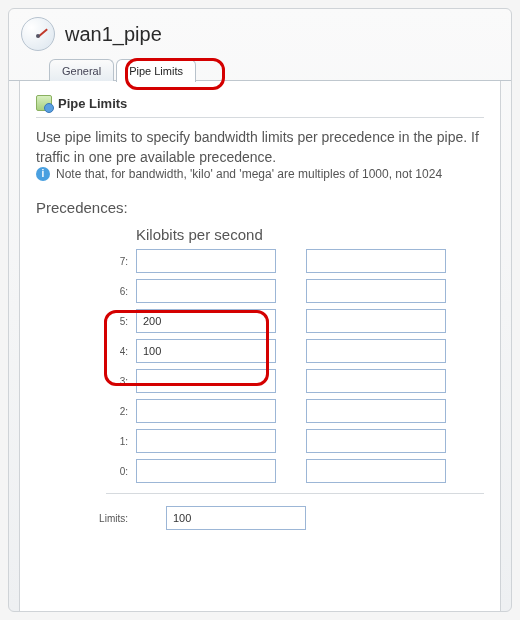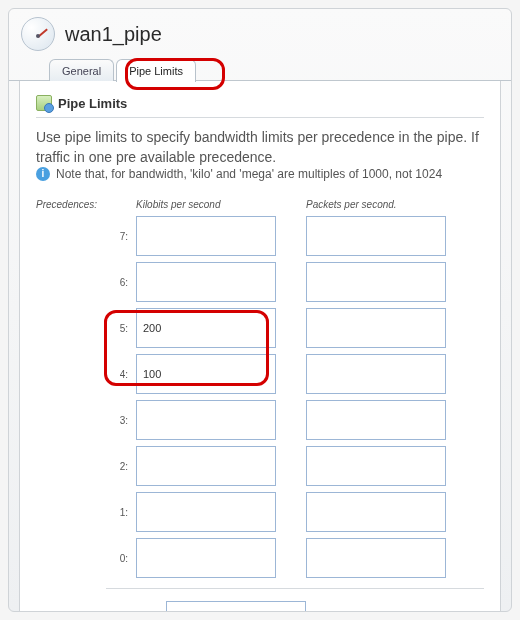--- a/index.html
+++ b/index.html
@@ -153,43 +153,42 @@
     font-size: 10px;
     font-weight: bold;
     line-height: 14px;
     text-align: center;
     margin-right: 6px;
     flex-shrink: 0;
   }
   .note-text { font-size: 12px; color: #555; text-align: center; }
   .cols-header {
     display: flex;
-    font-size: 10px;
+    font-size: 15px;
     color: #555;
     margin-bottom: 6px;
-    font-style: italic;
   }
   .col-label { width: 100px; }
-  .col1, .col2 { width: 140px; }
+  .col1, .col2 { width: 140px; margin-top: 27px; }
   .col-gap { width: 30px; }
   .row {
     display: flex;
     align-items: center;
     margin-bottom: 6px;
   }
   .row .lbl {
     width: 100px;
     text-align: right;
     padding-right: 8px;
     font-size: 10px;
     color: #555;
   }
   input.fld {
     width: 140px;
-    height: 40px;
+    height: 24px;
     border: 1px solid #9cb6d6;
     background: #fff;
     padding: 2px 6px;
     font-size: 11px;
     color: #333;
   }
   .totals-sep { border: none; border-top: 1px solid #d6dade; margin: 10px 0 12px 70px; }
 </style>
 </head>
 <body>
@@ -222,21 +221,20 @@
 
     <div class="note-row">
       <div class="info-icon">i</div>
       <div class="note-text">Note that, for bandwidth, 'kilo' and 'mega' are multiples of 1000, not 1024</div>
     </div>
 
     <div class="cols-header">
       <div class="col-label">Precedences:</div>
       <div class="col1">Kilobits per second</div>
       <div class="col-gap"></div>
-      <div class="col2">Packets per second.</div>
     </div>
 
     <div class="row">
       <div class="lbl">7:</div>
       <input class="fld" value="" style="">
       <div class="col-gap"></div>
       <input class="fld" value="" style="">
     </div>
     <div class="row">
       <div class="lbl">6:</div>

